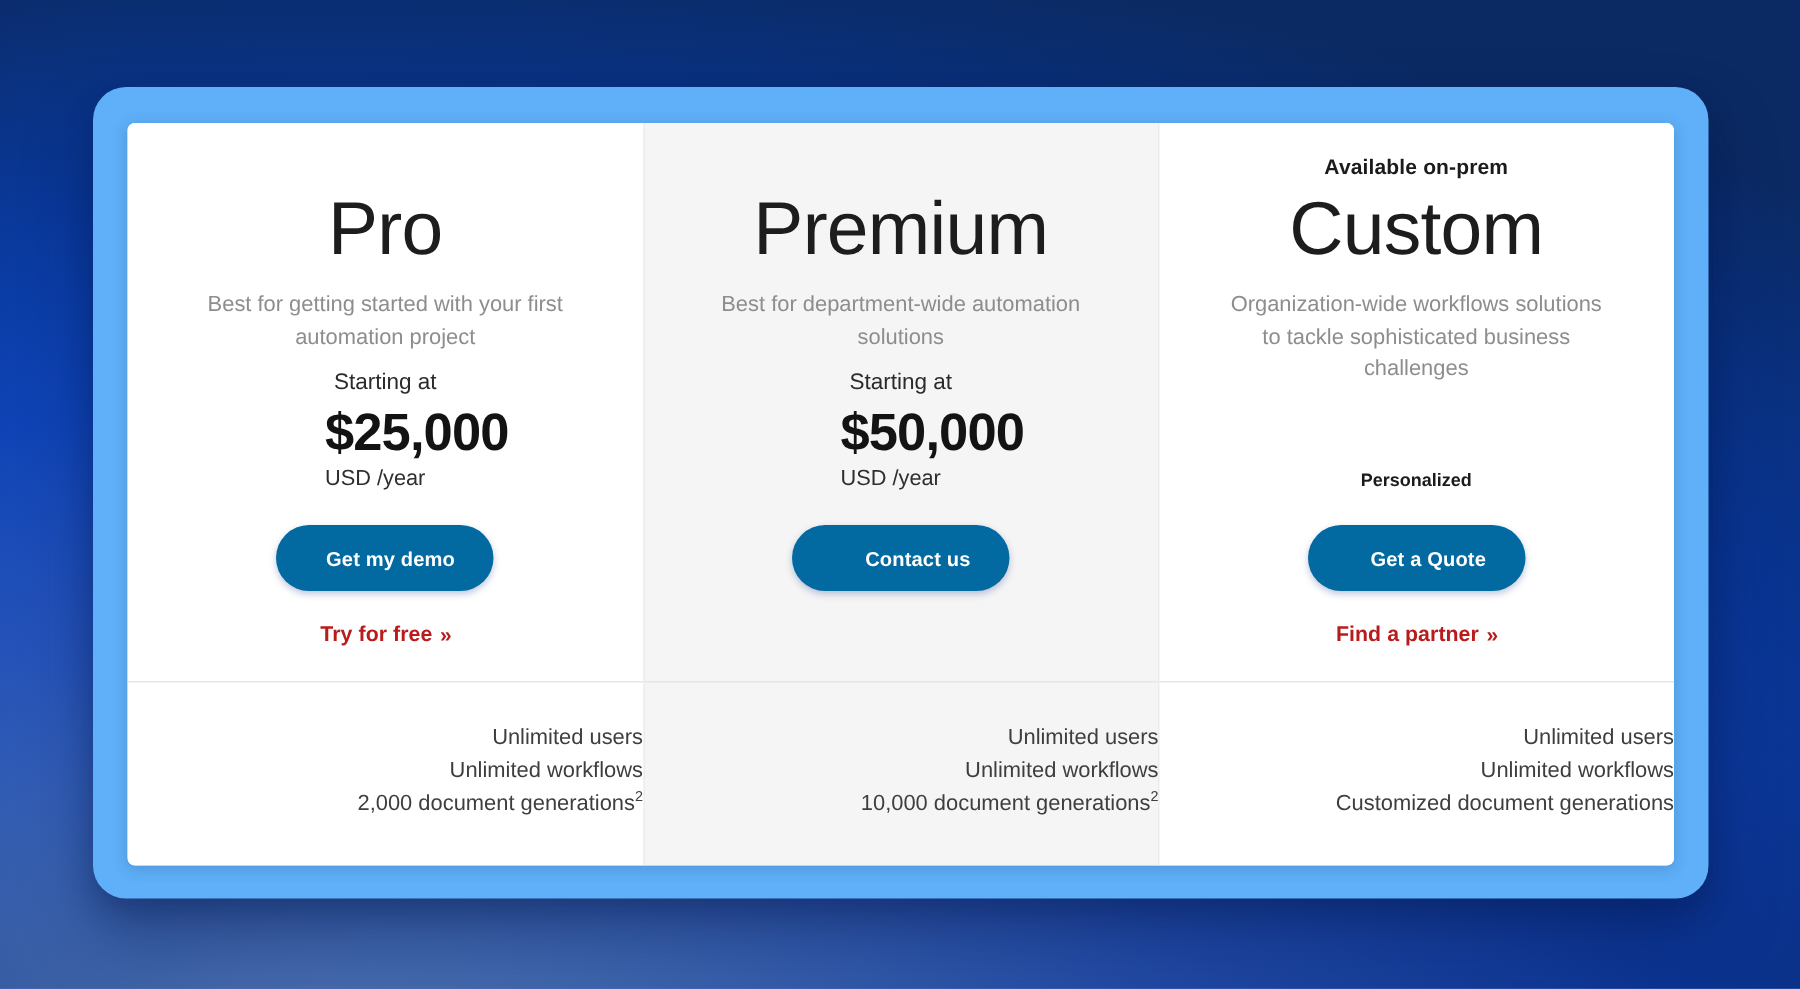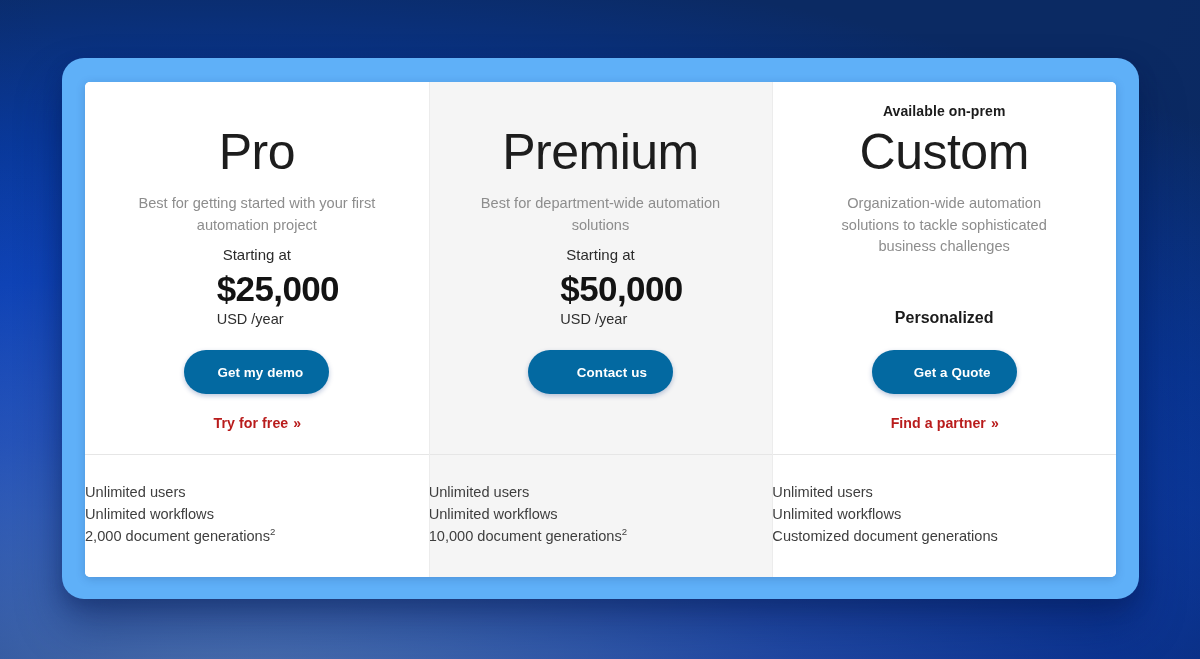--- a/index.html
+++ b/index.html
@@ -79,21 +79,21 @@
     flex-direction: column;
     align-items: center;
     position: relative;
   }
   .col-bottom {
     flex: 1;
     box-sizing: border-box;
     border-top: 1px solid #e6e6e6;
     display: flex;
     flex-direction: column;
-    align-items: flex-start;
+    align-items: flex-end;
     justify-content: center;
     padding-bottom: 4px;
   }
 
   
   .badge {
     font-size: 14px;
     font-weight: 700;
     color: #1b1b1b;
     letter-spacing: 0.1px;
@@ -149,21 +149,21 @@
     color: #131313;
     letter-spacing: -0.6px;
   }
   .price-unit {
     font-size: 14.5px;
     color: #2e2e2e;
     font-weight: 400;
     margin-left: 21px;
   }
   .personalized {
-    font-size: 16px;
+    font-size: 12px;
     font-weight: 700;
     color: #1b1b1b;
     line-height: 1;
     padding: 12px 0 0 0;
   }
 
   
   .cta-wrap {
     display: flex;
     flex-direction: column;
@@ -287,21 +287,21 @@
         <div class="feature"><span>Unlimited users</span></div>
         <div class="feature"><span>Unlimited workflows</span></div>
         <div class="feature"><span>10,000 document generations</span><sup>2</sup></div>
       </div>
     </div>
 
     <div class="col">
       <div class="col-top">
         <div class="badge">Available on-prem</div>
         <div class="plan-name">Custom</div>
-        <div class="plan-desc">Organization-wide automation solutions to tackle sophisticated business challenges</div>
+        <div class="plan-desc">Organization-wide workflows solutions to tackle sophisticated business challenges</div>
 
         <div class="price-block">
           <div class="personalized">Personalized</div>
         </div>
 
         <div class="cta-wrap">
           <button class="cta-button">Get a Quote</button>
           <a class="cta-link">
             <span>Find a partner</span>
             <span class="chev">»</span>

